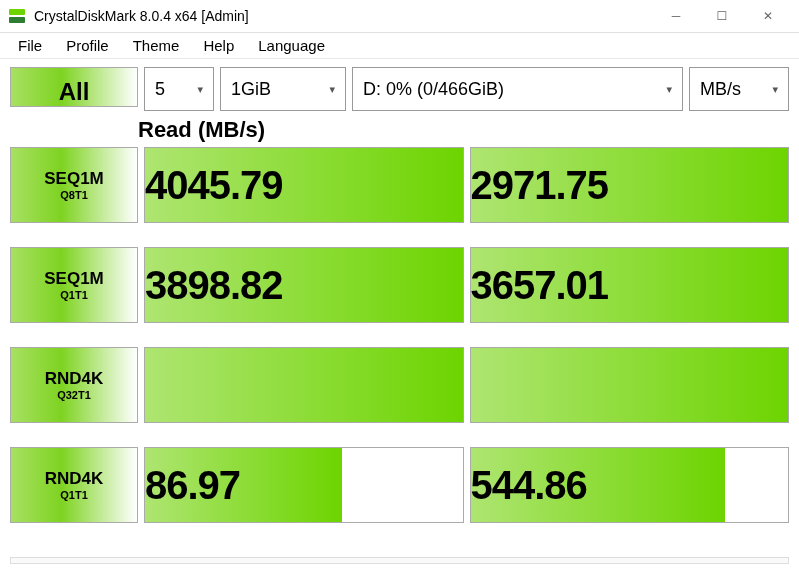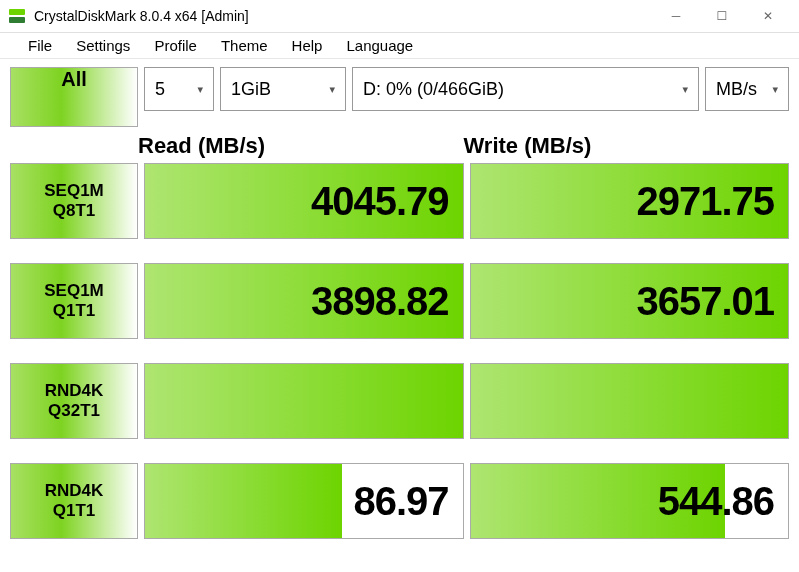--- a/index.html
+++ b/index.html
@@ -3,35 +3,35 @@
 <meta charset="utf-8">
 <style>
 * { box-sizing: border-box; margin: 0; padding: 0; }
 body { font-family: "Segoe UI", Arial, sans-serif; background: #f0f0f0; width: 799px; height: 572px; overflow: hidden; }
 .window { width: 799px; height: 572px; background: #fff; display: flex; flex-direction: column; }
 .titlebar { height: 46px; background: #fff; display: flex; align-items: center; padding: 0 8px; border-bottom: 1px solid #e0e0e0; }
 .titlebar .icon { width: 18px; height: 18px; margin-right: 8px; }
 .titlebar .title { flex: 1; font-size: 14px; color: #000; }
 .titlebar .winbtns { display: flex; }
 .titlebar .winbtn { width: 46px; height: 32px; display: flex; align-items: center; justify-content: center; color: #666; font-size: 12px; }
-.menubar { height: 32px; display: flex; align-items: center; padding: 0 16px; border-bottom: 1px solid #e8e8e8; }
+.menubar { height: 32px; display: flex; align-items: center; padding: 0 6px; border-bottom: 1px solid #e8e8e8; }
 .menubar .menuitem { padding: 4px 12px; font-size: 15px; color: #000; }
 .toolbar-row { display: flex; padding: 8px 10px 0 10px; gap: 6px; align-items: stretch; }
-.btn-all { width: 128px; height: 60px; background: linear-gradient(90deg, #a8e063 0%, #7ed321 40%, #ffffff 100%); border: 1px solid #aaa; display: flex; align-items: flex-start; justify-content: center; font-weight: bold; font-size: 20px; }
+.btn-all { width: 128px; height: 40px; background: linear-gradient(90deg, #a8e063 0%, #7ed321 40%, #ffffff 100%); border: 1px solid #aaa; display: flex; align-items: flex-end; justify-content: center; font-weight: bold; font-size: 24px; }
 .sel { height: 44px; border: 1px solid #999; background: #fff; display: flex; align-items: center; justify-content: space-between; padding: 0 10px; font-size: 18px; }
 .sel .caret { font-size: 11px; color: #555; margin-left: 6px; }
 .header-row { display: flex; padding: 6px 10px 4px 10px; }
 .header-spacer { width: 128px; }
 .header-cell { flex: 1; font-weight: bold; font-size: 22px; }
 .results { padding: 0 10px 10px 10px; }
 .result-row { display: flex; gap: 6px; margin-bottom: 24px; }
 .row-label { width: 128px; height: 76px; background: linear-gradient(90deg, #a8e063 0%, #7ed321 40%, #ffffff 100%); border: 1px solid #aaa; display: flex; flex-direction: column; align-items: center; justify-content: center; font-weight: bold; }
 .row-label .l1 { font-size: 17px; }
-.row-label .l2 { font-size: 17px; }
-.result-cell { flex: 1; height: 76px; border: 1px solid #aaa; position: relative; background: #fff; overflow: hidden; display: flex; align-items: center; justify-content: flex-end; padding-right: 14px; }
+.row-label .l2 { font-size: 11px; }
+.result-cell { flex: 1; height: 76px; border: 1px solid #aaa; position: relative; background: #fff; overflow: hidden; display: flex; align-items: center; justify-content: flex-start; padding-right: 14px; }
 .result-cell .fill { position: absolute; left: 0; top: 0; bottom: 0; background: linear-gradient(90deg, #aee571 0%, #6dd400 100%); }
 .result-cell .val { position: relative; font-size: 40px; font-weight: bold; color: #000; letter-spacing: -1px; }
 .footer-pad { height: 30px; border: 1px solid #ddd; margin: 0 10px 8px 10px; background: #fafafa; }
 </style>
 </head>
 <body>
 
 <div class="window">
 
   <div class="titlebar">
@@ -44,21 +44,20 @@
     <span class="title">CrystalDiskMark 8.0.4 x64 [Admin]</span>
     <div class="winbtns">
       <div class="winbtn">─</div>
       <div class="winbtn">☐</div>
       <div class="winbtn">✕</div>
     </div>
   </div>
 
   <div class="menubar">
     <div class="menuitem">File</div>
-    <div class="menuitem">Settings</div>
     <div class="menuitem">Profile</div>
     <div class="menuitem">Theme</div>
     <div class="menuitem">Help</div>
     <div class="menuitem">Language</div>
   </div>
 
   <div class="toolbar-row">
     <div class="btn-all">
       <span>All</span>
     </div>
@@ -67,30 +66,29 @@
       <span class="caret">▾</span>
     </div>
     <div class="sel" style="width:126px">
       <span>1GiB</span>
       <span class="caret">▾</span>
     </div>
     <div class="sel" style="flex:1">
       <span>D: 0% (0/466GiB)</span>
       <span class="caret">▾</span>
     </div>
-    <div class="sel" style="width:84px">
+    <div class="sel" style="width:100px">
       <span>MB/s</span>
       <span class="caret">▾</span>
     </div>
   </div>
 
   <div class="header-row">
     <div class="header-spacer"></div>
     <div class="header-cell">Read (MB/s)</div>
-    <div class="header-cell">Write (MB/s)</div>
   </div>
 
   <div class="results">
 
     <div class="result-row">
       <div class="row-label">
         <span class="l1">SEQ1M</span>
         <span class="l2">Q8T1</span>
       </div>
       <div class="result-cell">

